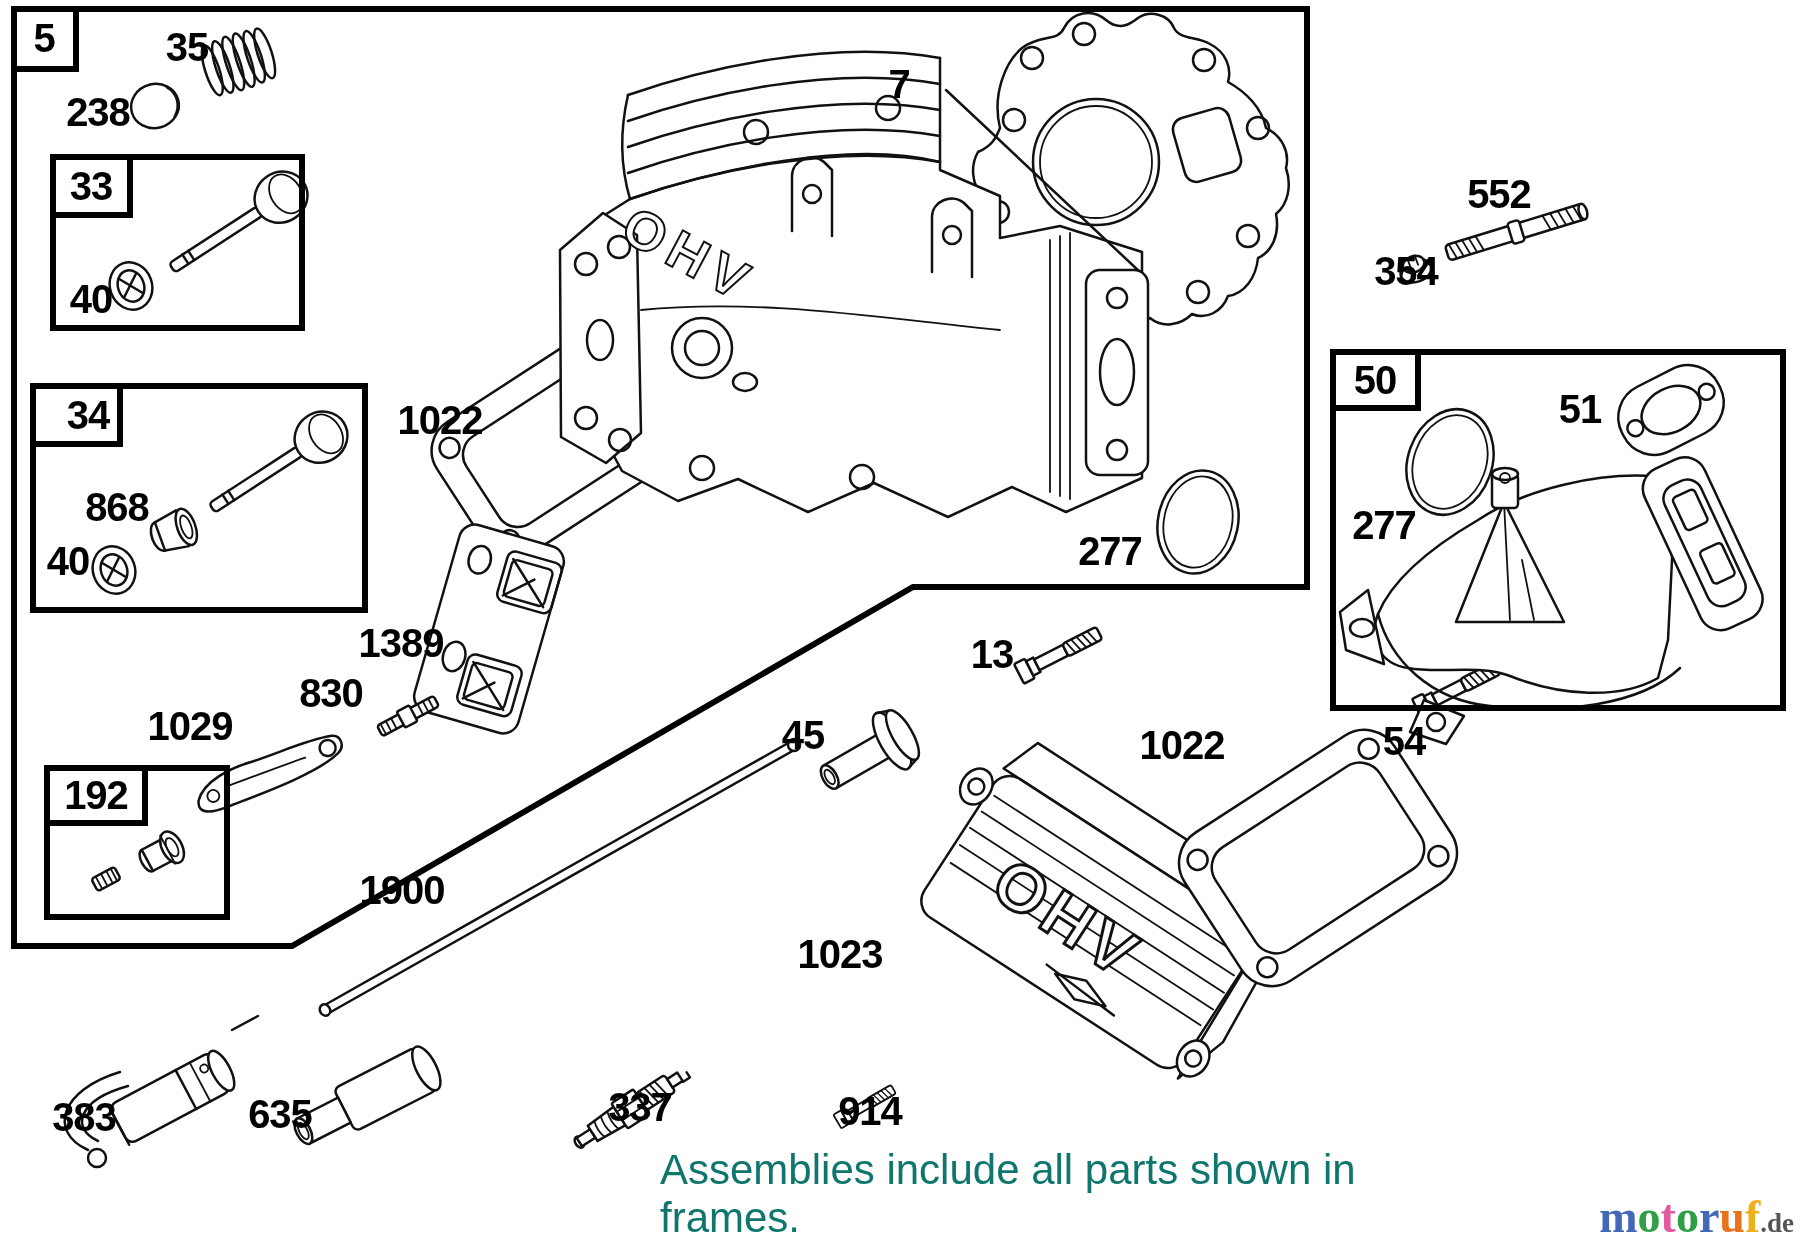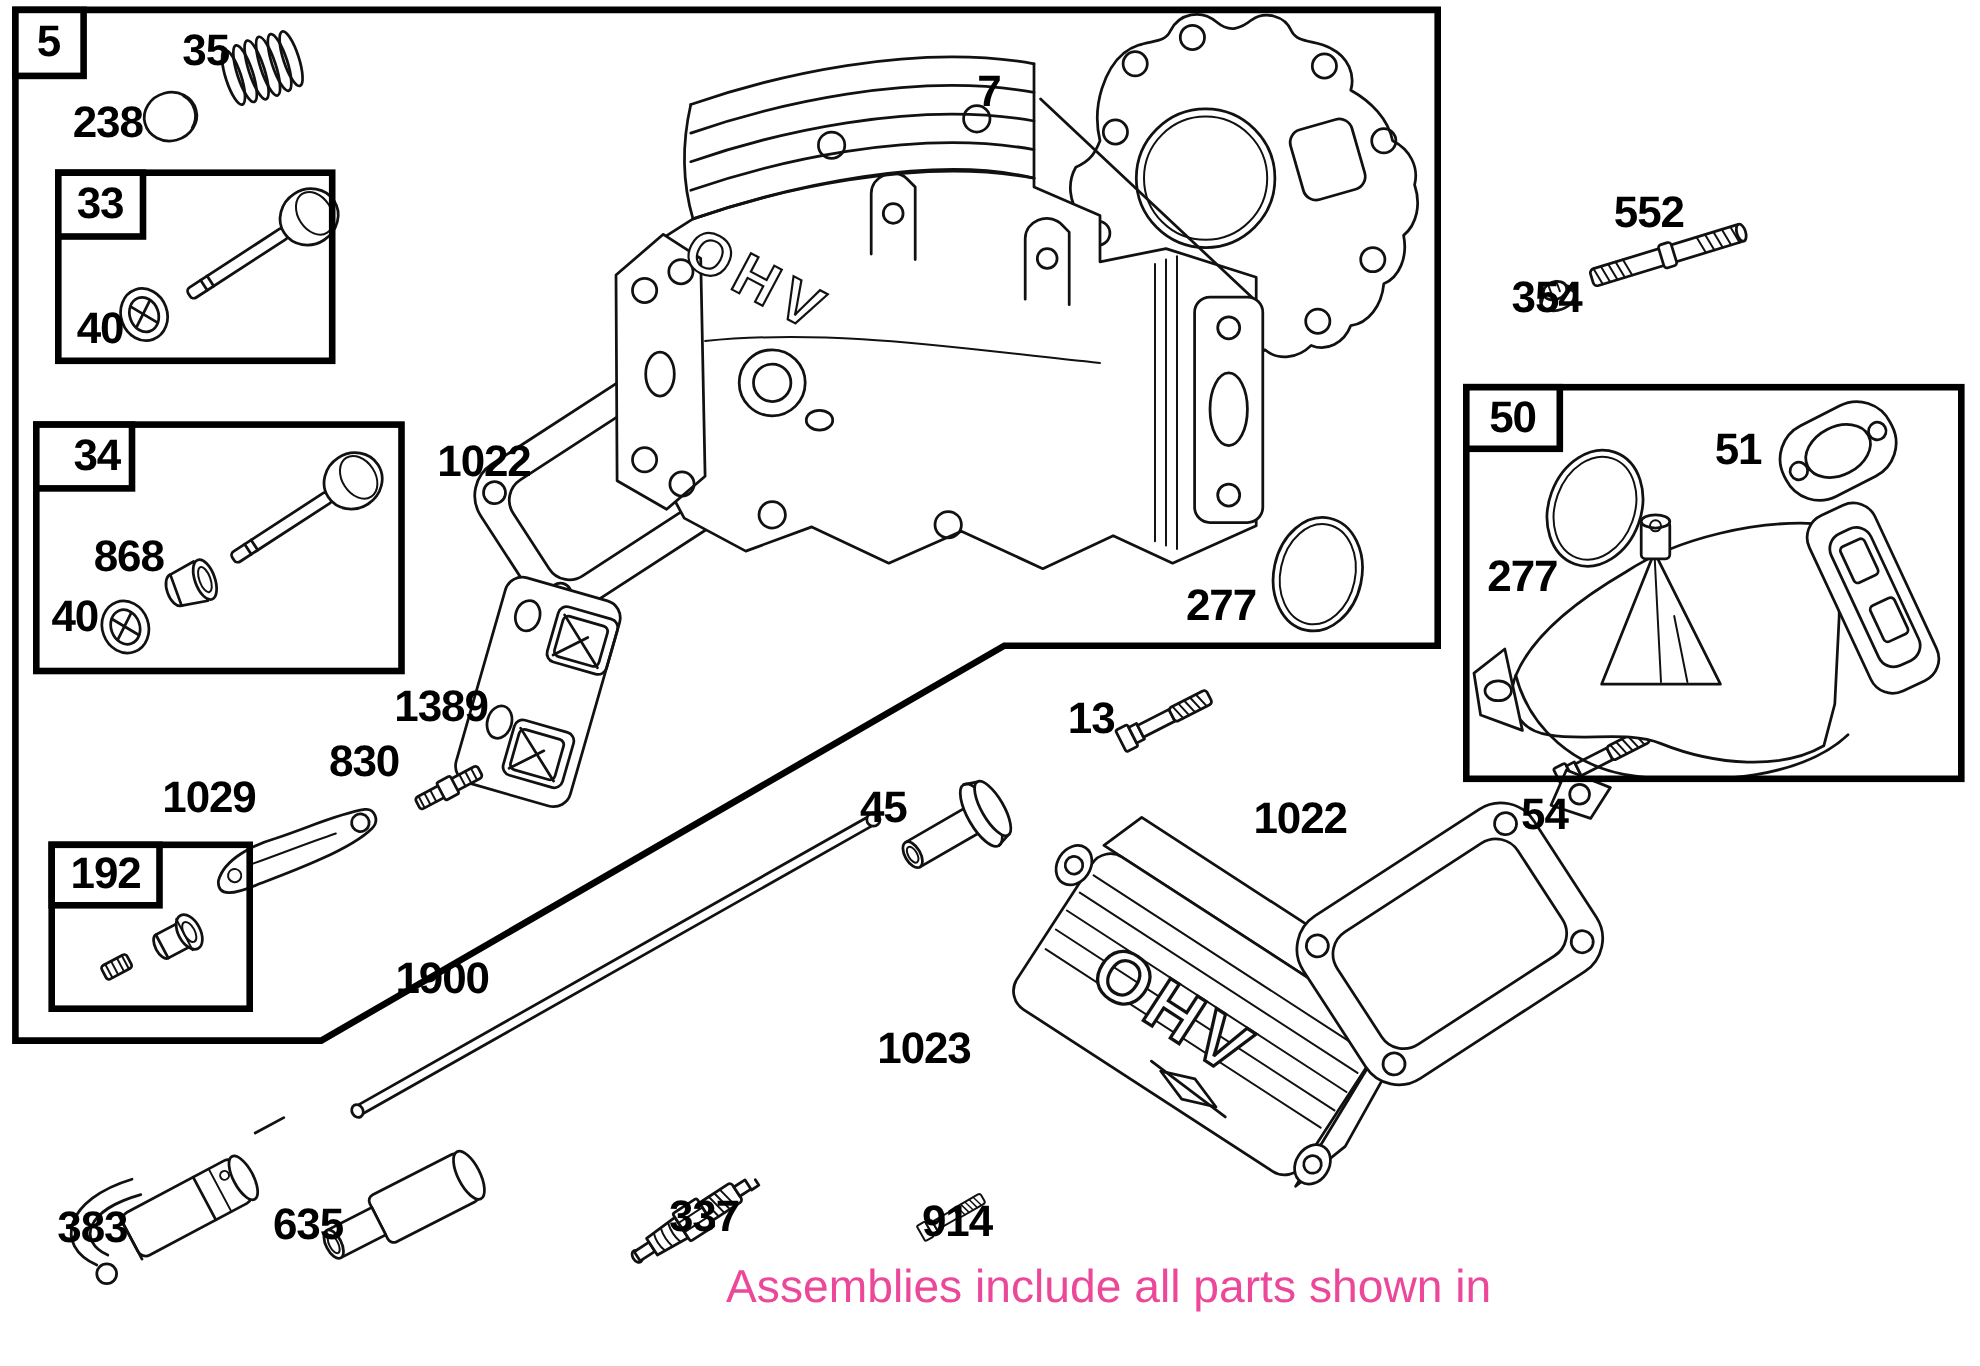--- a/index.html
+++ b/index.html
@@ -7,21 +7,21 @@
           font-family:"Liberation Sans",sans-serif;}
   .canvas svg{position:absolute;left:0;top:0;}
   .ln{fill:none;stroke:#111;stroke-width:2.5;stroke-linecap:round;stroke-linejoin:round;}
   .sd{fill:#fff;stroke:#111;stroke-width:2.5;stroke-linecap:round;stroke-linejoin:round;}
   .thin{fill:none;stroke:#111;stroke-width:1.8;stroke-linecap:round;}
   .frame{fill:none;stroke:#000;stroke-width:6;stroke-linejoin:miter;}
   .fbox{fill:#fff;stroke:#000;stroke-width:6;}
   .cast{font-family:"Liberation Sans",sans-serif;font-weight:bold;fill:#fff;stroke:#111;}
   .plabel{position:absolute;transform:translate(-50%,-50%);font-weight:bold;font-size:40px;
           color:#000;white-space:nowrap;letter-spacing:-1px;}
-  .footer{position:absolute;left:660px;top:1146px;font-size:42px;color:#ec4899;line-height:1.14;}
+  .footer{position:absolute;left:660px;top:1146px;font-size:42px;color:#0f766e;line-height:1.14;}
   .wm{position:absolute;right:6px;bottom:2px;font-family:"Liberation Serif",serif;
       font-weight:bold;font-size:46px;line-height:1;}
   .wm .de{font-size:27px;}
 </style>
 </head>
 <body>
 
 <div class="canvas">
 <svg width="1800" height="1242" viewBox="0 0 1800 1242">
 
@@ -417,15 +417,19 @@
   <div class="plabel" style="left:1182px;top:745px">1022</div>
   <div class="plabel" style="left:1404px;top:741px">54</div>
   <div class="plabel" style="left:840px;top:954px">1023</div>
   <div class="plabel" style="left:870px;top:1111px">914</div>
   <div class="plabel" style="left:640px;top:1107px">337</div>
   <div class="plabel" style="left:280px;top:1114px">635</div>
   <div class="plabel" style="left:84px;top:1117px">383</div>
 
   <div class="footer">
     <div>Assemblies include all parts shown in</div>
+    <div>frames.</div>
   </div>
 
+  <div class="wm">
+    <span style="color: rgb(68, 104, 184);">m</span><span style="color: rgb(47, 158, 68);">o</span><span style="color: rgb(226, 90, 158);">t</span><span style="color: rgb(47, 158, 68);">o</span><span style="color: rgb(68, 104, 184);">r</span><span style="color: rgb(232, 115, 29);">u</span><span style="color: rgb(238, 176, 28);">f</span><span class="de" style="color: rgb(85, 85, 85);">.de</span>
+  </div>
 </div>
 
 </body></html>

